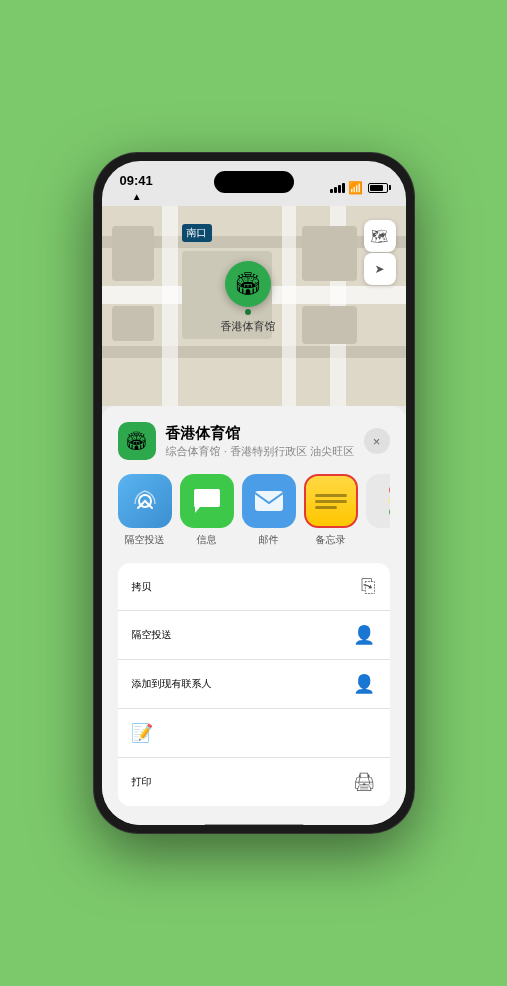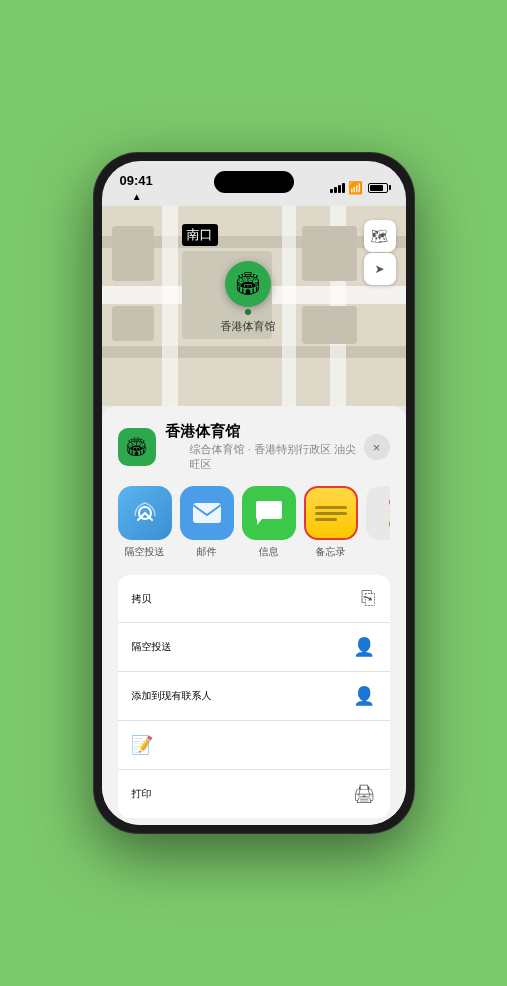--- a/index.html
+++ b/index.html
@@ -103,23 +103,23 @@
       flex: 1;
       position: relative;
       background: #e8e3d8;
       overflow: hidden;
       min-height: 200px;
     }
     .map-label-tag {
       position: absolute;
       top: 18px;
       left: 80px;
-      background: #000000;
+      background: #0c4a6e;
       color: #fff;
-      font-size: 13px;
+      font-size: 10px;
       padding: 2px 5px;
       border-radius: 3px;
       font-weight: 500;
     }
     .map-controls {
       position: absolute;
       top: 14px;
       right: 10px;
       display: flex;
       flex-direction: column;
@@ -206,21 +206,20 @@
     }
     .venue-title {
       font-size: 15px;
       font-weight: 600;
       color: #000;
     }
     .venue-subtitle {
       font-size: 11px;
       color: #888;
       margin-top: 1px;
-      margin-left: 24px;
     }
     .close-btn {
       width: 26px;
       height: 26px;
       background: #e0e0e0;
       border-radius: 50%;
       display: flex;
       align-items: center;
       justify-content: center;
       font-size: 13px;
@@ -423,36 +422,36 @@
             <svg width="30" height="30" viewBox="0 0 30 30">
               <circle cx="15" cy="15" r="6" fill="none" stroke="#fff" stroke-width="2"></circle>
               <path d="M8 22 L15 15 L22 22" fill="none" stroke="#fff" stroke-width="2" stroke-linecap="round"></path>
               <path d="M5 18 Q5 8 15 5 Q25 8 25 18" fill="none" stroke="rgba(255,255,255,0.6)" stroke-width="1.5"></path>
             </svg>
           </div>
           <span class="share-label">隔空投送</span>
         </div>
 
         <div class="share-item">
+          <div class="share-icon-wrap messages">
+            <svg width="30" height="28" viewBox="0 0 30 28">
+              <path d="M2 4 Q2 2 4 2 L26 2 Q28 2 28 4 L28 18 Q28 20 26 20 L8 20 L3 26 L3 20 Q2 20 2 18 Z" fill="#fff"></path>
+            </svg>
+          </div>
+          <span class="share-label">信息</span>
+        </div>
+
+        <div class="share-item">
           <div class="share-icon-wrap mail">
             <svg width="30" height="24" viewBox="0 0 30 24">
               <rect x="1" y="2" width="28" height="20" rx="3" fill="#fff" opacity="0.9"></rect>
               <path d="M1 4 L15 14 L29 4" fill="none" stroke="#4b9de8" stroke-width="2"></path>
             </svg>
           </div>
           <span class="share-label">邮件</span>
-        </div>
-
-        <div class="share-item">
-          <div class="share-icon-wrap messages">
-            <svg width="30" height="28" viewBox="0 0 30 28">
-              <path d="M2 4 Q2 2 4 2 L26 2 Q28 2 28 4 L28 18 Q28 20 26 20 L8 20 L3 26 L3 20 Q2 20 2 18 Z" fill="#fff"></path>
-            </svg>
-          </div>
-          <span class="share-label">信息</span>
         </div>
 
         <div class="share-item">
           <div class="share-icon-wrap notes">
             <div class="notes-lines">
               <div class="notes-line"></div>
               <div class="notes-line"></div>
               <div class="notes-line short"></div>
             </div>
           </div>

